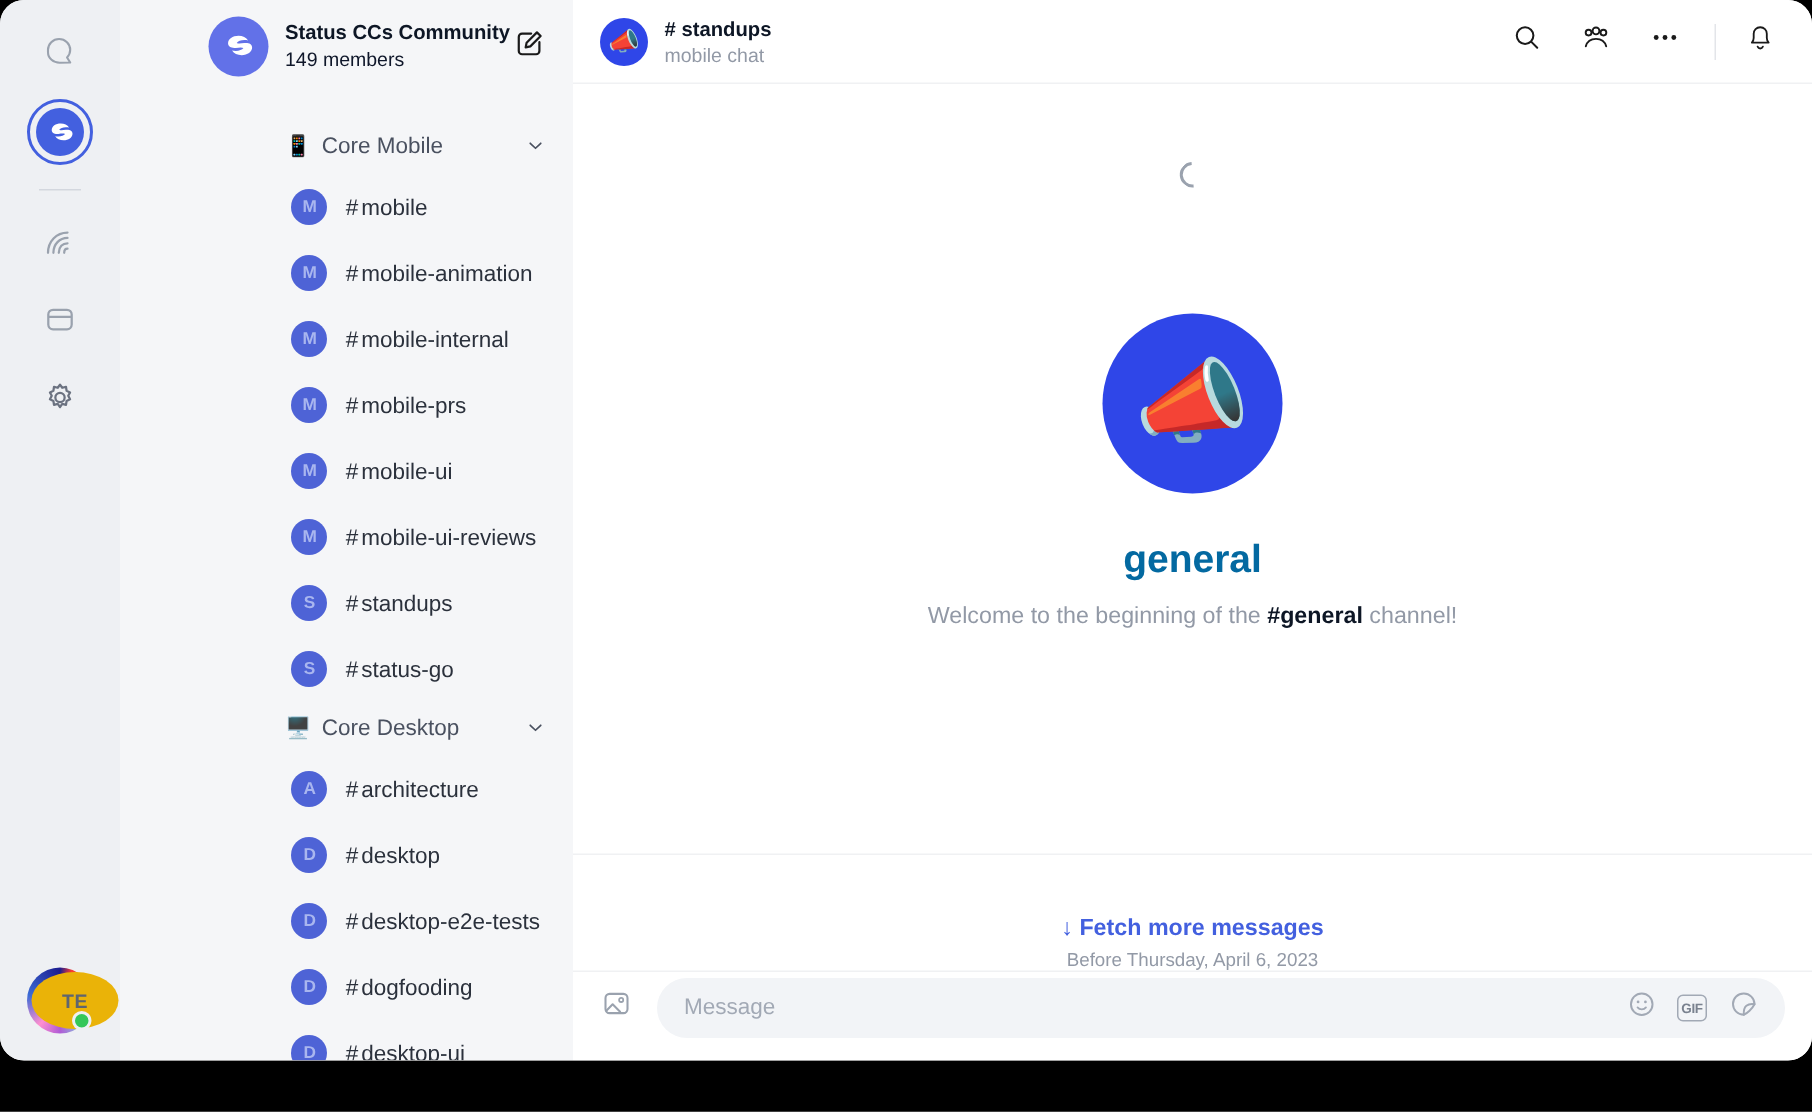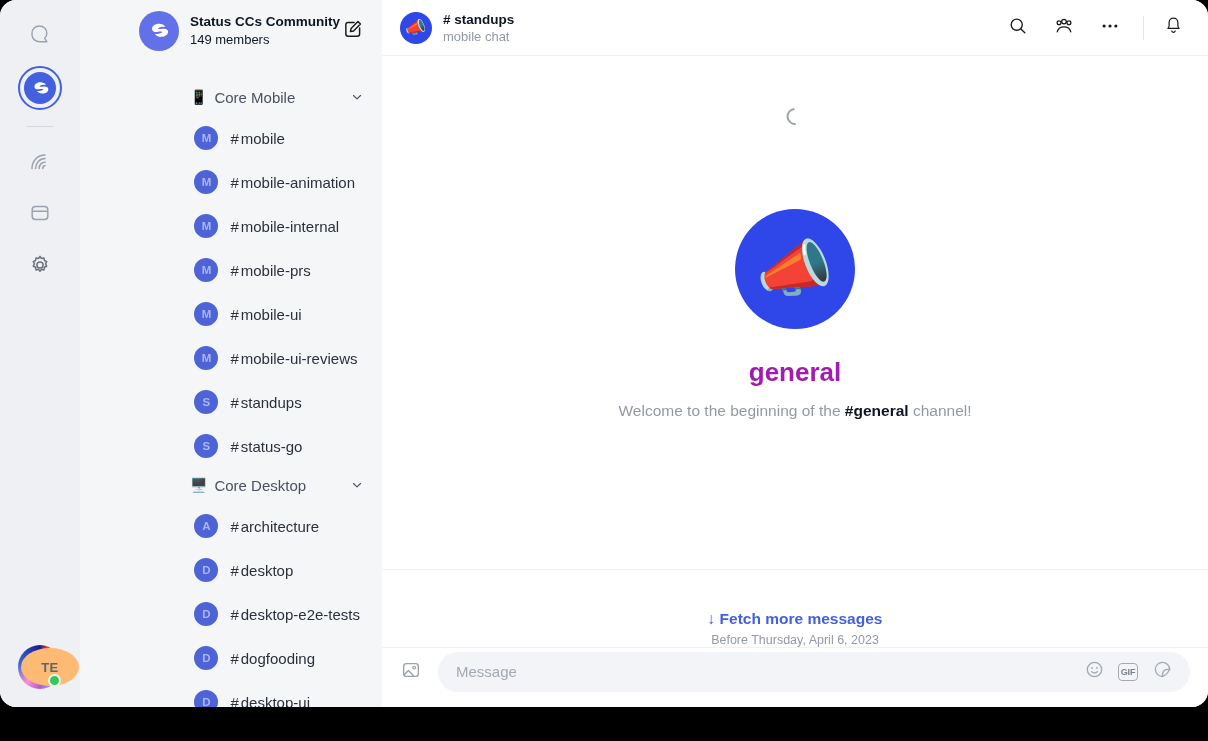--- a/index.html
+++ b/index.html
@@ -96,21 +96,21 @@
     width: 44px; height: 44px;
     border-radius: 50%;
     background: conic-gradient(#1c1c8f 0deg, #ff3b30 22deg, #2a8f3c 70deg,
       #7fe3e0 130deg, #b05bd6 180deg, #ff8fd0 220deg, #3b6bd6 280deg, #1c1c8f 360deg);
   }
   #rail-profile .avatar-circle {
     position: absolute;
     left: 3px; top: 3px;
     width: 58px; height: 38px;
     border-radius: 50%;
-    background: #fdba74;
+    background: #eab308;
     display: flex;
     align-items: center;
     justify-content: center;
     font-size: 13px;
     font-weight: bold;
     color: #5e6570;
     letter-spacing: 0.4px;
   }
   #rail-profile .status-dot {
     position: absolute;
@@ -326,21 +326,21 @@
     display: flex;
     align-items: center;
     justify-content: center;
     font-size: 62px;
     line-height: 1;
   }
   #intro-name {
     margin-top: 28px;
     font-size: 26px;
     font-weight: bold;
-    color: #a21caf;
+    color: #0369a1;
   }
   #intro-welcome {
     margin-top: 14px;
     font-size: 15.5px;
     color: #9299a6;
   }
   #intro-welcome b {
     color: #0d1625;
     font-weight: bold;
   }

